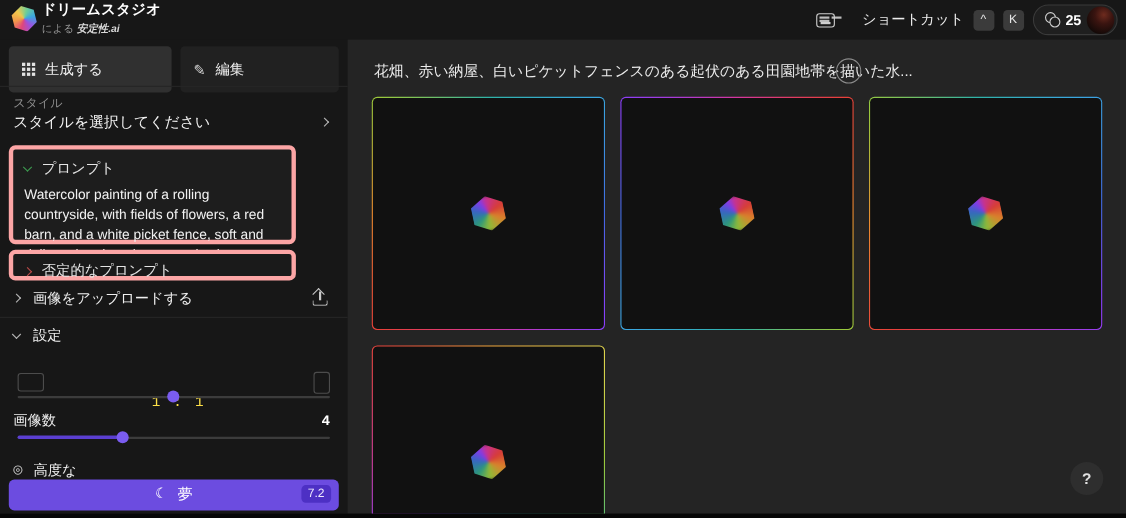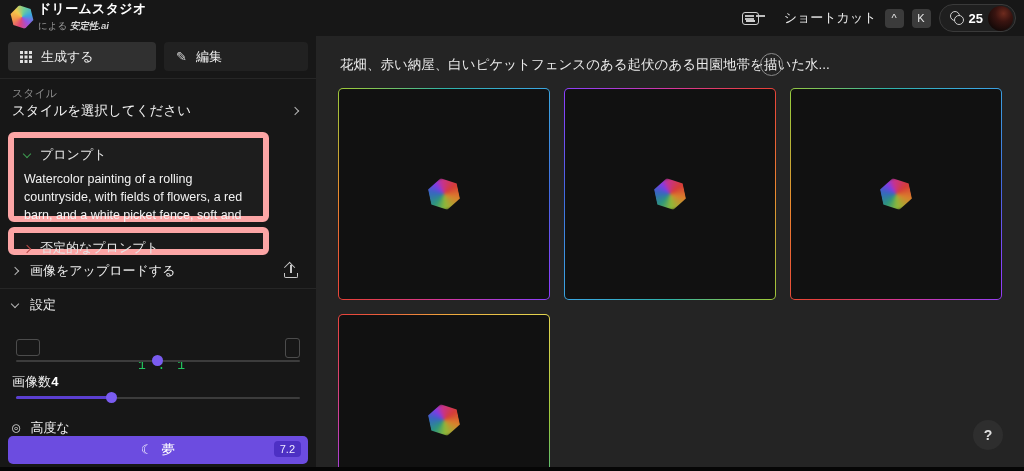--- a/index.html
+++ b/index.html
@@ -30,50 +30,50 @@
   .coin-icon::before { content:""; position:absolute; left:0; top:0; width:8px; height:8px;
     border:1.2px solid #cfcfcf; border-radius:50%; }
   .coin-icon::after { content:""; position:absolute; right:0; bottom:0; width:8px; height:8px;
     border:1.2px solid #cfcfcf; border-radius:50%; background:#1f1f1f; }
   .credits-count { font-size:13px; font-weight:bold; color:#fff; }
   .avatar { width:25px; height:25px; border-radius:50%;
     background:radial-gradient(circle at 62% 30%,#6e2b1e 0%,#3a1410 35%,#150a08 75%,#0a0605 100%); }
 
   
   .sidebar { position:absolute; left:0; top:36px; width:316px; height:435px; background:#171717; }
-  .tab { position:absolute; top:6px; height:29px; border-radius:4px; display:flex; align-items:center;
+  .tab { position:absolute; top:6px; height:42px; border-radius:4px; display:flex; align-items:center;
     gap:9px; padding:0 12px; font-size:13px; color:#f0f0f0; cursor:pointer; }
   .tab.active { left:8px; width:148px; background:#303030; }
   .tab.inactive { left:164px; width:144px; background:#212121; }
   .grid-icon { width:12px; height:12px; position:relative; }
   .grid-icon::before { content:""; position:absolute; left:0; top:0; width:3px; height:3px; background:#e2e2e2;
     box-shadow:4.5px 0 #e2e2e2, 9px 0 #e2e2e2, 0 4.5px #e2e2e2, 4.5px 4.5px #e2e2e2, 9px 4.5px #e2e2e2,
     0 9px #e2e2e2, 4.5px 9px #e2e2e2, 9px 9px #e2e2e2; }
   .pencil-icon { font-size:13px; color:#d8d8d8; line-height:1; }
   .divider { position:absolute; left:0; width:316px; height:1px; background:#262626; }
   .sec-label { position:absolute; left:12px; font-size:11px; color:#8d8d8d; }
   .row-flex { position:absolute; display:flex; align-items:center;font-family:Liberation Mono, monospace; }
   .chev { display:inline-block; width:6px; height:6px; border-right:1.6px solid currentColor;
     border-bottom:1.6px solid currentColor; }
   .chev.right { transform:rotate(-45deg); }
   .chev.down  { transform:rotate(45deg); }
   .style-value { font-size:13.5px; color:#f2f2f2; }
-  .card { position:absolute; left:8px; width:261px; border:6px solid #fca5a5; border-radius:6px; background:#1d1d1d; }
+  .card { position:absolute; left:8px; width:261px; border:4px solid #fca5a5; border-radius:6px; background:#1d1d1d; }
   .card-head { display:flex; align-items:center; gap:10px; padding:8px 10px 4px 10px; font-size:13px; color:#e4e4e4; }
   .prompt-text { padding:2px 10px 8px 10px; font-size:12.5px; line-height:18px; color:#f2f2f2; }
   .upload-icon { position:relative; width:14px; height:14px; }
   .upload-icon::before { content:""; position:absolute; left:6px; top:1px; width:1.6px; height:8px; background:#c9c9c9; }
   .upload-icon::after { content:""; position:absolute; left:3.2px; top:0; width:7px; height:7px;
     border-left:1.6px solid #c9c9c9; border-top:1.6px solid #c9c9c9; transform:rotate(45deg); transform-origin:4px 2px; }
   .upload-tray { position:absolute; left:0; bottom:0; width:14px; height:5px;
     border:1.5px solid #c9c9c9; border-top:none; border-radius:0 0 2px 2px; }
   .ar-icon { border:1px solid #565656; border-radius:3px; opacity:.85; }
   .ar-land { width:24px; height:17px; }
   .ar-port { width:15px; height:20px; }
-  .ratio-text { font-size:13px; color:#22c55e; letter-spacing:2px;margin-top:36px; }
+  .ratio-text { font-size:13px; color:#fde047; letter-spacing:2px;margin-top:36px; }
   .slider { position:absolute; left:16px; width:284px; height:10px; cursor:pointer; }
   .slider .track { position:absolute; left:0; top:4.5px; width:100%; height:2px; background:#3c3c3c; border-radius:1px; }
   .slider .fill { position:absolute; left:0; top:4px; height:3px; background:#5b3fd1; border-radius:2px; }
   .slider .handle { position:absolute; top:0; width:11px; height:11px; border-radius:50%; background:#7a5cf0; }
   .count-value { font-size:13px; font-weight:bold; color:#fff; }
   .adv-icon { font-size:14px; color:#c2c2c2; line-height:1; }
   .dream-btn { position:absolute; left:8px; top:400px; width:300px; height:28px; background:#6c4ce0;
     border-radius:5px; display:flex; align-items:center; justify-content:center; cursor:pointer; }
   .dream-label { display:flex; align-items:center; gap:9px; font-size:13.5px; color:#fff; }
   .moon-icon { font-size:13px; color:#fff; position:relative; top:-1px; }
@@ -178,21 +178,21 @@
     <div class="row-flex" style="left:16px; top:286px; width:284px; justify-content:space-between;">
       <span class="ar-icon ar-land"></span>
       <span class="ratio-text">1 : 1</span>
       <span class="ar-icon ar-port"></span>
     </div>
     <div class="slider" style="top:319px;">
       <span class="track"></span>
       <span class="handle" style="left:136px;"></span>
     </div>
 
-    <div class="row-flex" style="left:12px; top:337px; width:292px; ">
+    <div class="row-flex" style="left:12px; top:337px; width:292px; justify-content:space-between;">
       <span style="font-size:13px; color:#efefef;">画像数</span>
       <span class="count-value" style="margin-right:4px;">4</span>
     </div>
     <div class="slider" style="top:356px;">
       <span class="track"></span>
       <span class="fill" style="width:95px;"></span>
       <span class="handle" style="left:90px;"></span>
     </div>
 
     <div class="row-flex" style="left:12px; top:383px; gap:10px;">

